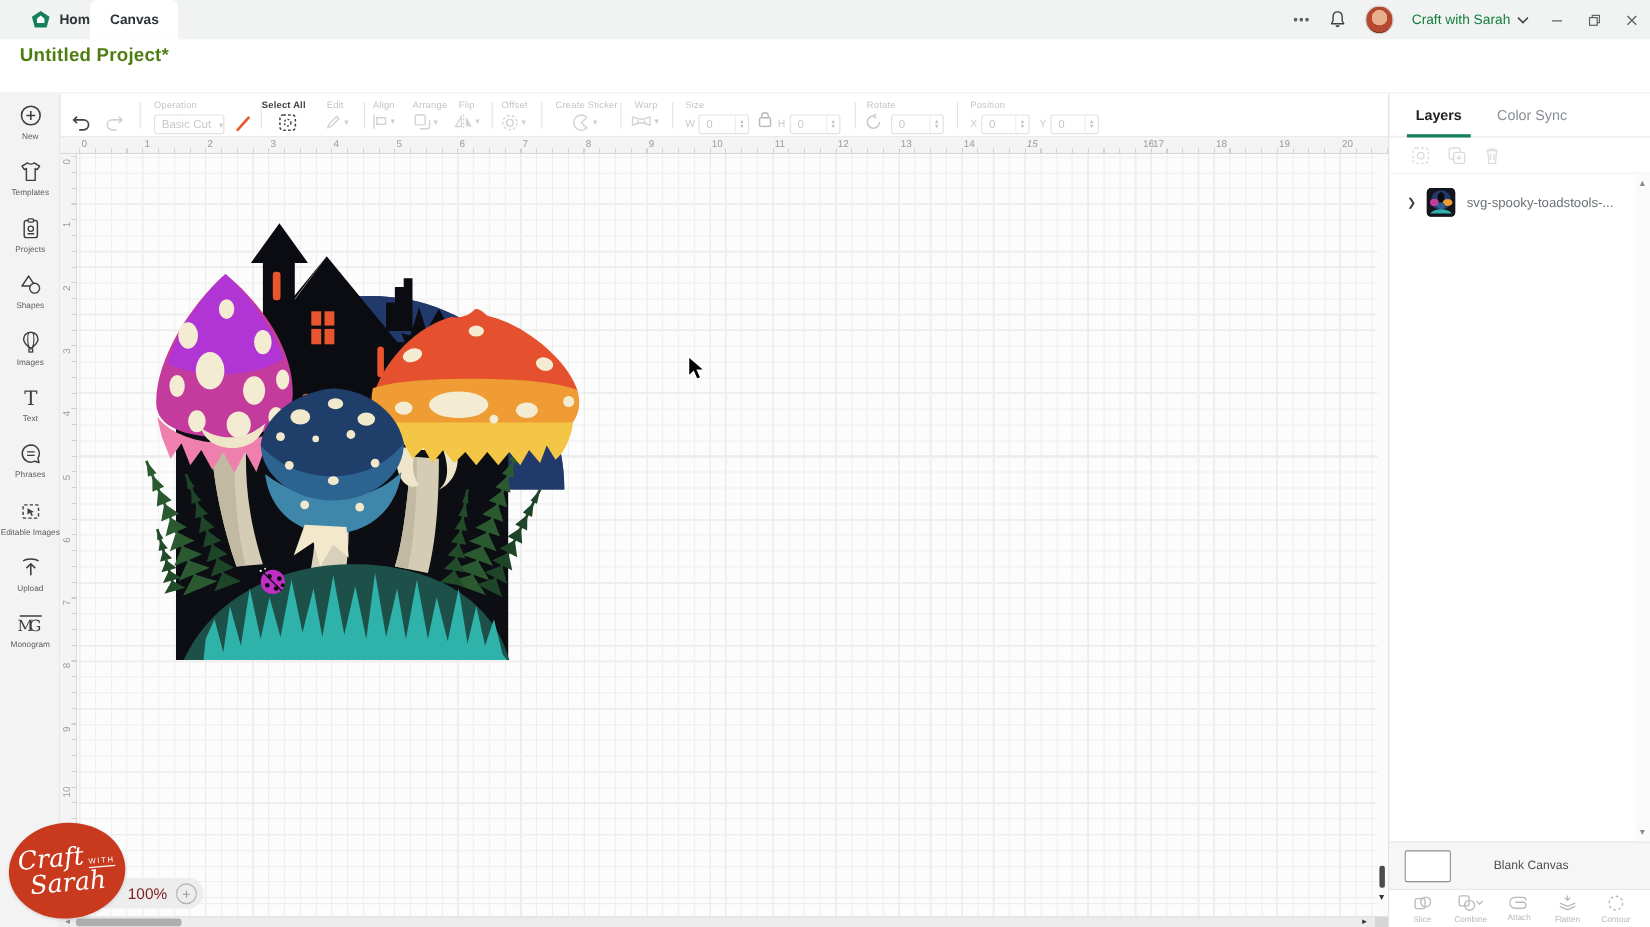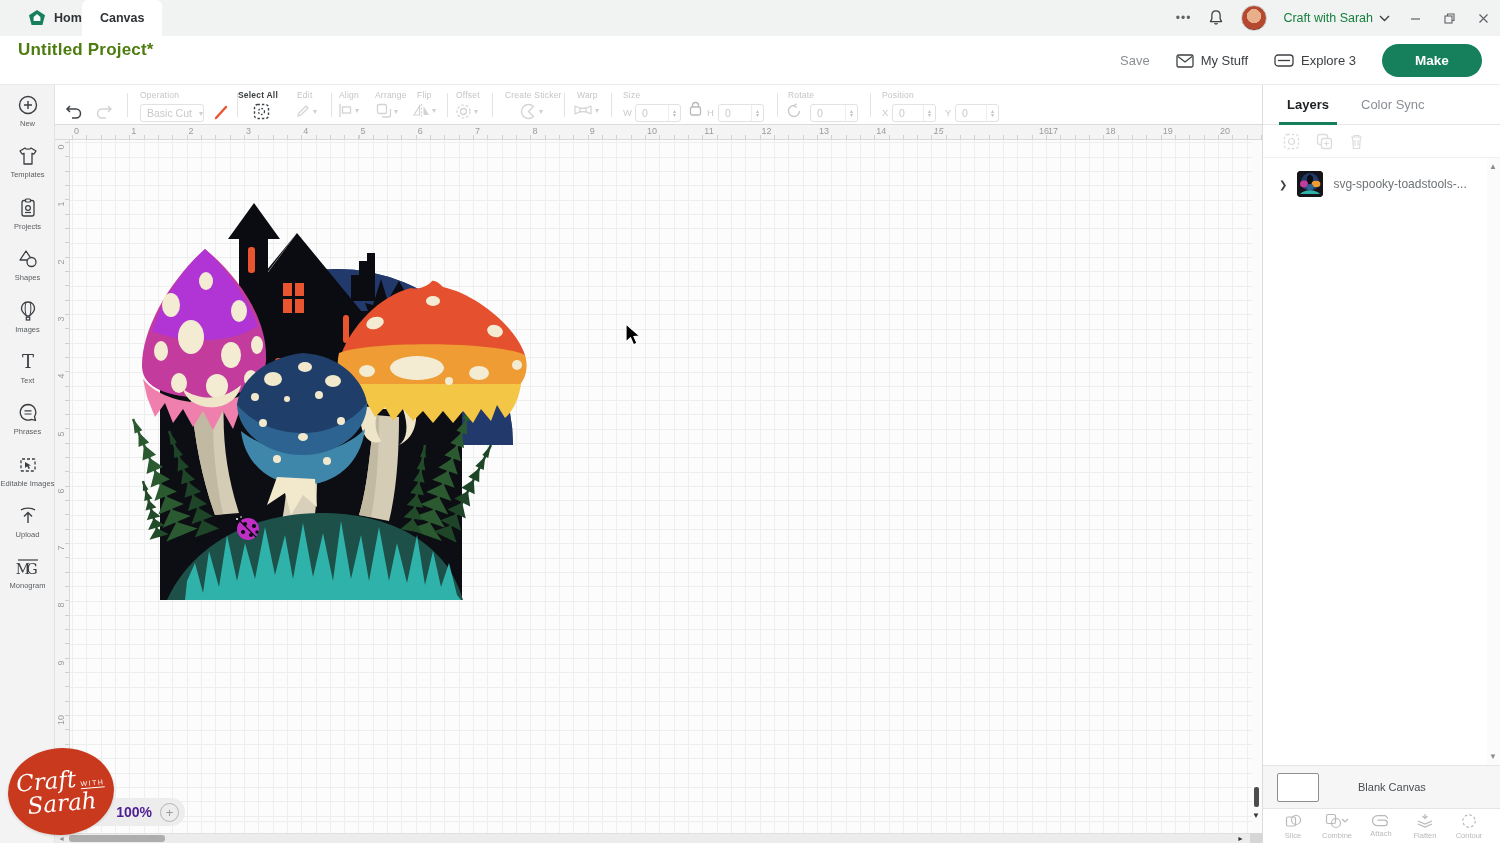--- a/index.html
+++ b/index.html
@@ -59,21 +59,21 @@
     background-image:
       repeating-linear-gradient(to right, #eeeeee 0 1px, transparent 1px 14.325px),
       repeating-linear-gradient(to bottom, #eeeeee 0 1px, transparent 1px 14.325px),
       repeating-linear-gradient(to right, #e0e0e0 0 1px, transparent 1px 57.3px),
       repeating-linear-gradient(to bottom, #e0e0e0 0 1px, transparent 1px 57.3px);
     background-position:2px -12px; }
   .artwork { position:absolute; left:72px; top:58px; width:400px; height:420px; }
   .cursor { position:absolute; left:569px; top:198px; }
 
   .zoom-pill { position:absolute; left:30px; top:673px; width:100px; height:28px; background:#ededed; border-radius:15px; display:flex; align-items:center; justify-content:flex-end; gap:8px; padding:0 6px 0 12px; z-index:5; }
-  .zoom-val { font-size:14px; color:#4c1d95;font-weight:bold; }
+  .zoom-val { font-size:14px; color:#7f1d1d; }
   .zoom-plus { width:19px; height:19px; border-radius:50%; border:1px solid #b5b5b5; color:#9a9a9a; font-size:13px; line-height:17px; text-align:center; }
 
   .hscroll { position:absolute; left:0; bottom:0; width:1195px; height:10px; background:#ececec; border-top:1px solid #e0e0e0; }
   .hthumb { position:absolute; left:14px; top:1px; width:96px; height:7px; background:#aeaeae; border-radius:3px; }
   .sarrow { position:absolute; font-size:7px; color:#8c8c8c; }
   .vscroll-dn { position:absolute; right:2px; top:686px; font-size:8px; color:#333; }
   .vthumb { position:absolute; right:3px; top:662px; width:5px; height:20px; background:#4c4c4c; border-radius:2px; }
   .corner { position:absolute; right:0; bottom:0; width:12px; height:10px; background:#d6d6d6; }
 
   .cws-logo { position:absolute; left:8px; top:748px; width:106px; height:87px; background:#c8391d; border-radius:50%; transform:rotate(-5deg); z-index:50;
@@ -148,38 +148,20 @@
       <span class="winbtn">
           <svg width="11" height="11" viewBox="0 0 11 11">
             <path d="M1.5 1.5 L9.5 9.5 M9.5 1.5 L1.5 9.5" stroke="#5f6368" stroke-width="1.2"></path>
           </svg>
         </span>
     </div>
   </div>
 
   <div class="header">
     <div class="proj-title">Untitled Project*</div>
-    <div class="hdr-right">
-      <span class="hdr-link dim">Save</span>
-      <span class="hdr-link">
-        <svg width="18" height="14" viewBox="0 0 18 14">
-            <rect x="1" y="1" width="16" height="12" rx="1.5" fill="none" stroke="#3c4043" stroke-width="1.3"></rect>
-            <path d="M2 2.5 L9 8 L16 2.5" fill="none" stroke="#3c4043" stroke-width="1.3"></path>
-          </svg>
-        <span>My Stuff</span>
-      </span>
-      <span class="hdr-link">
-        <svg width="20" height="13" viewBox="0 0 20 13">
-            <rect x="1" y="1" width="18" height="11" rx="3" fill="none" stroke="#3c4043" stroke-width="1.3"></rect>
-            <path d="M4 6.5 H16" stroke="#3c4043" stroke-width="1.3"></path>
-          </svg>
-        <span>Explore 3</span>
-      </span>
-      <button class="make-btn">Make</button>
-    </div>
   </div>
 
   <div class="toolbar">
     <span class="ticon on" style="left:10px">
         <svg width="18" height="16" viewBox="0 0 18 16">
           <path d="M5 3 L2 6 L5 9 M2 6 H11 A4.5 4.5 0 0 1 11 15 H7" fill="none" stroke="#3f4347" stroke-width="1.5"></path>
         </svg>
       </span>
     <span class="ticon" style="left:40px">
         <svg width="18" height="16" viewBox="0 0 18 16">

